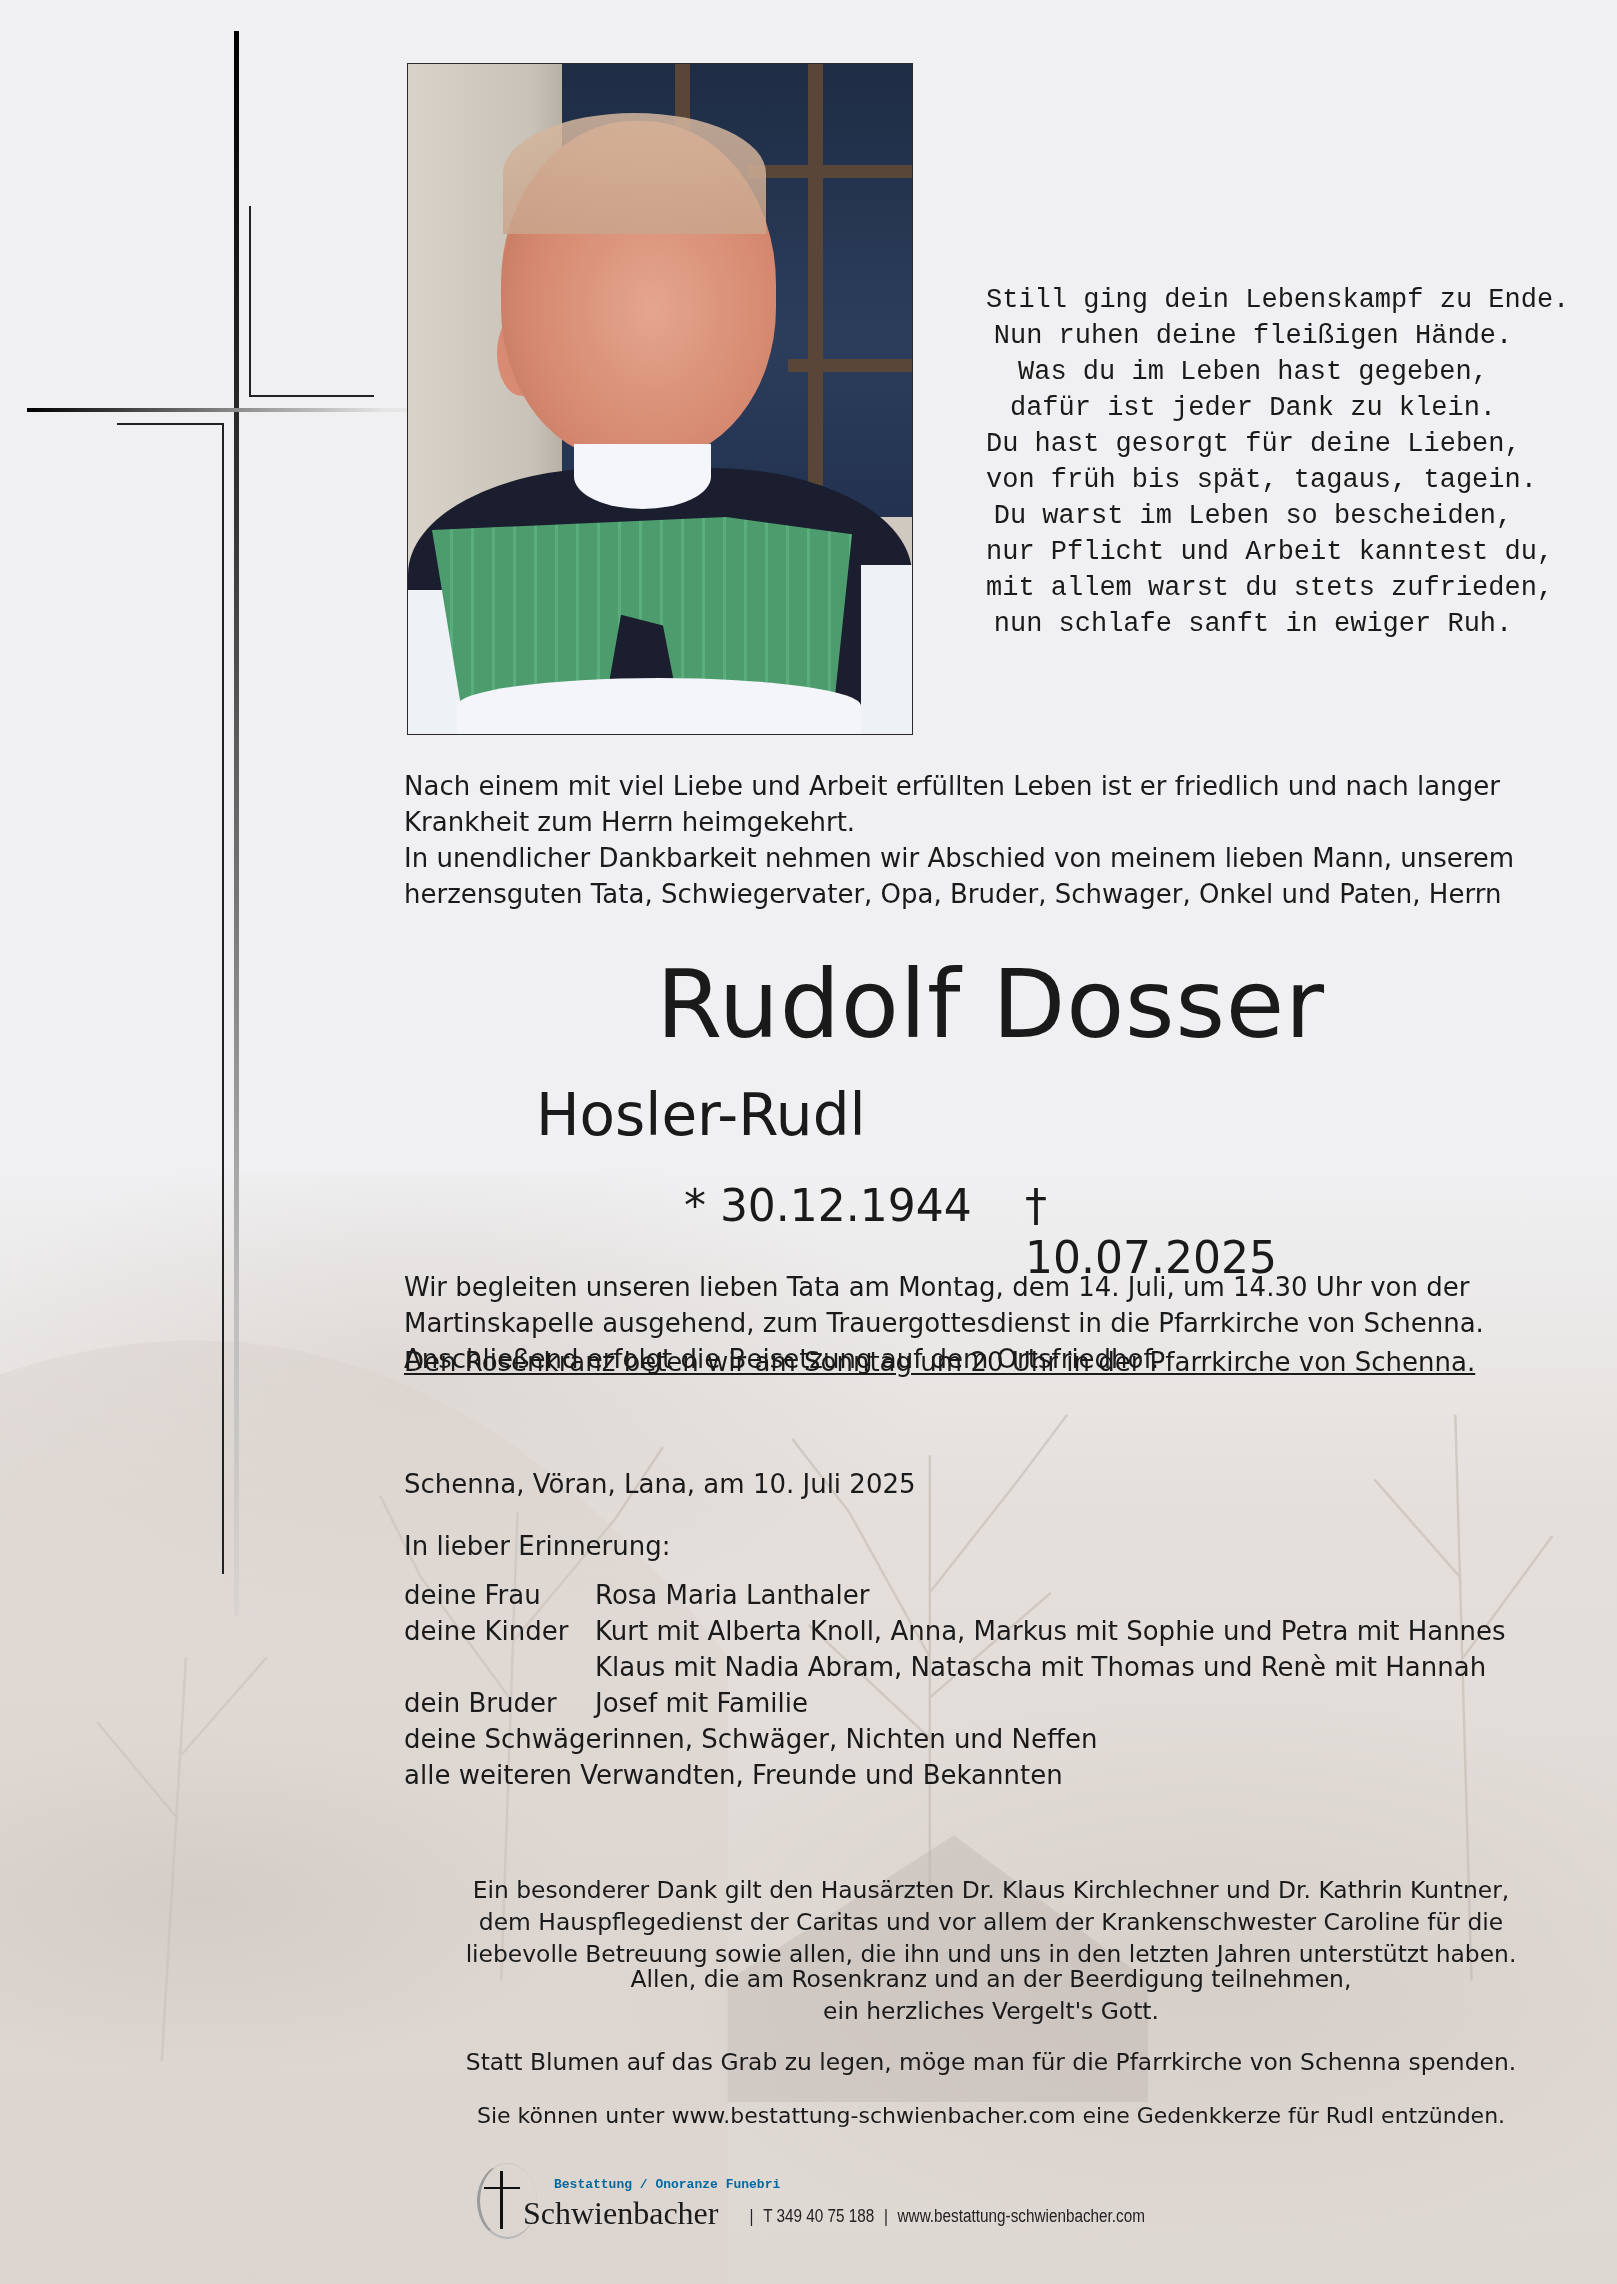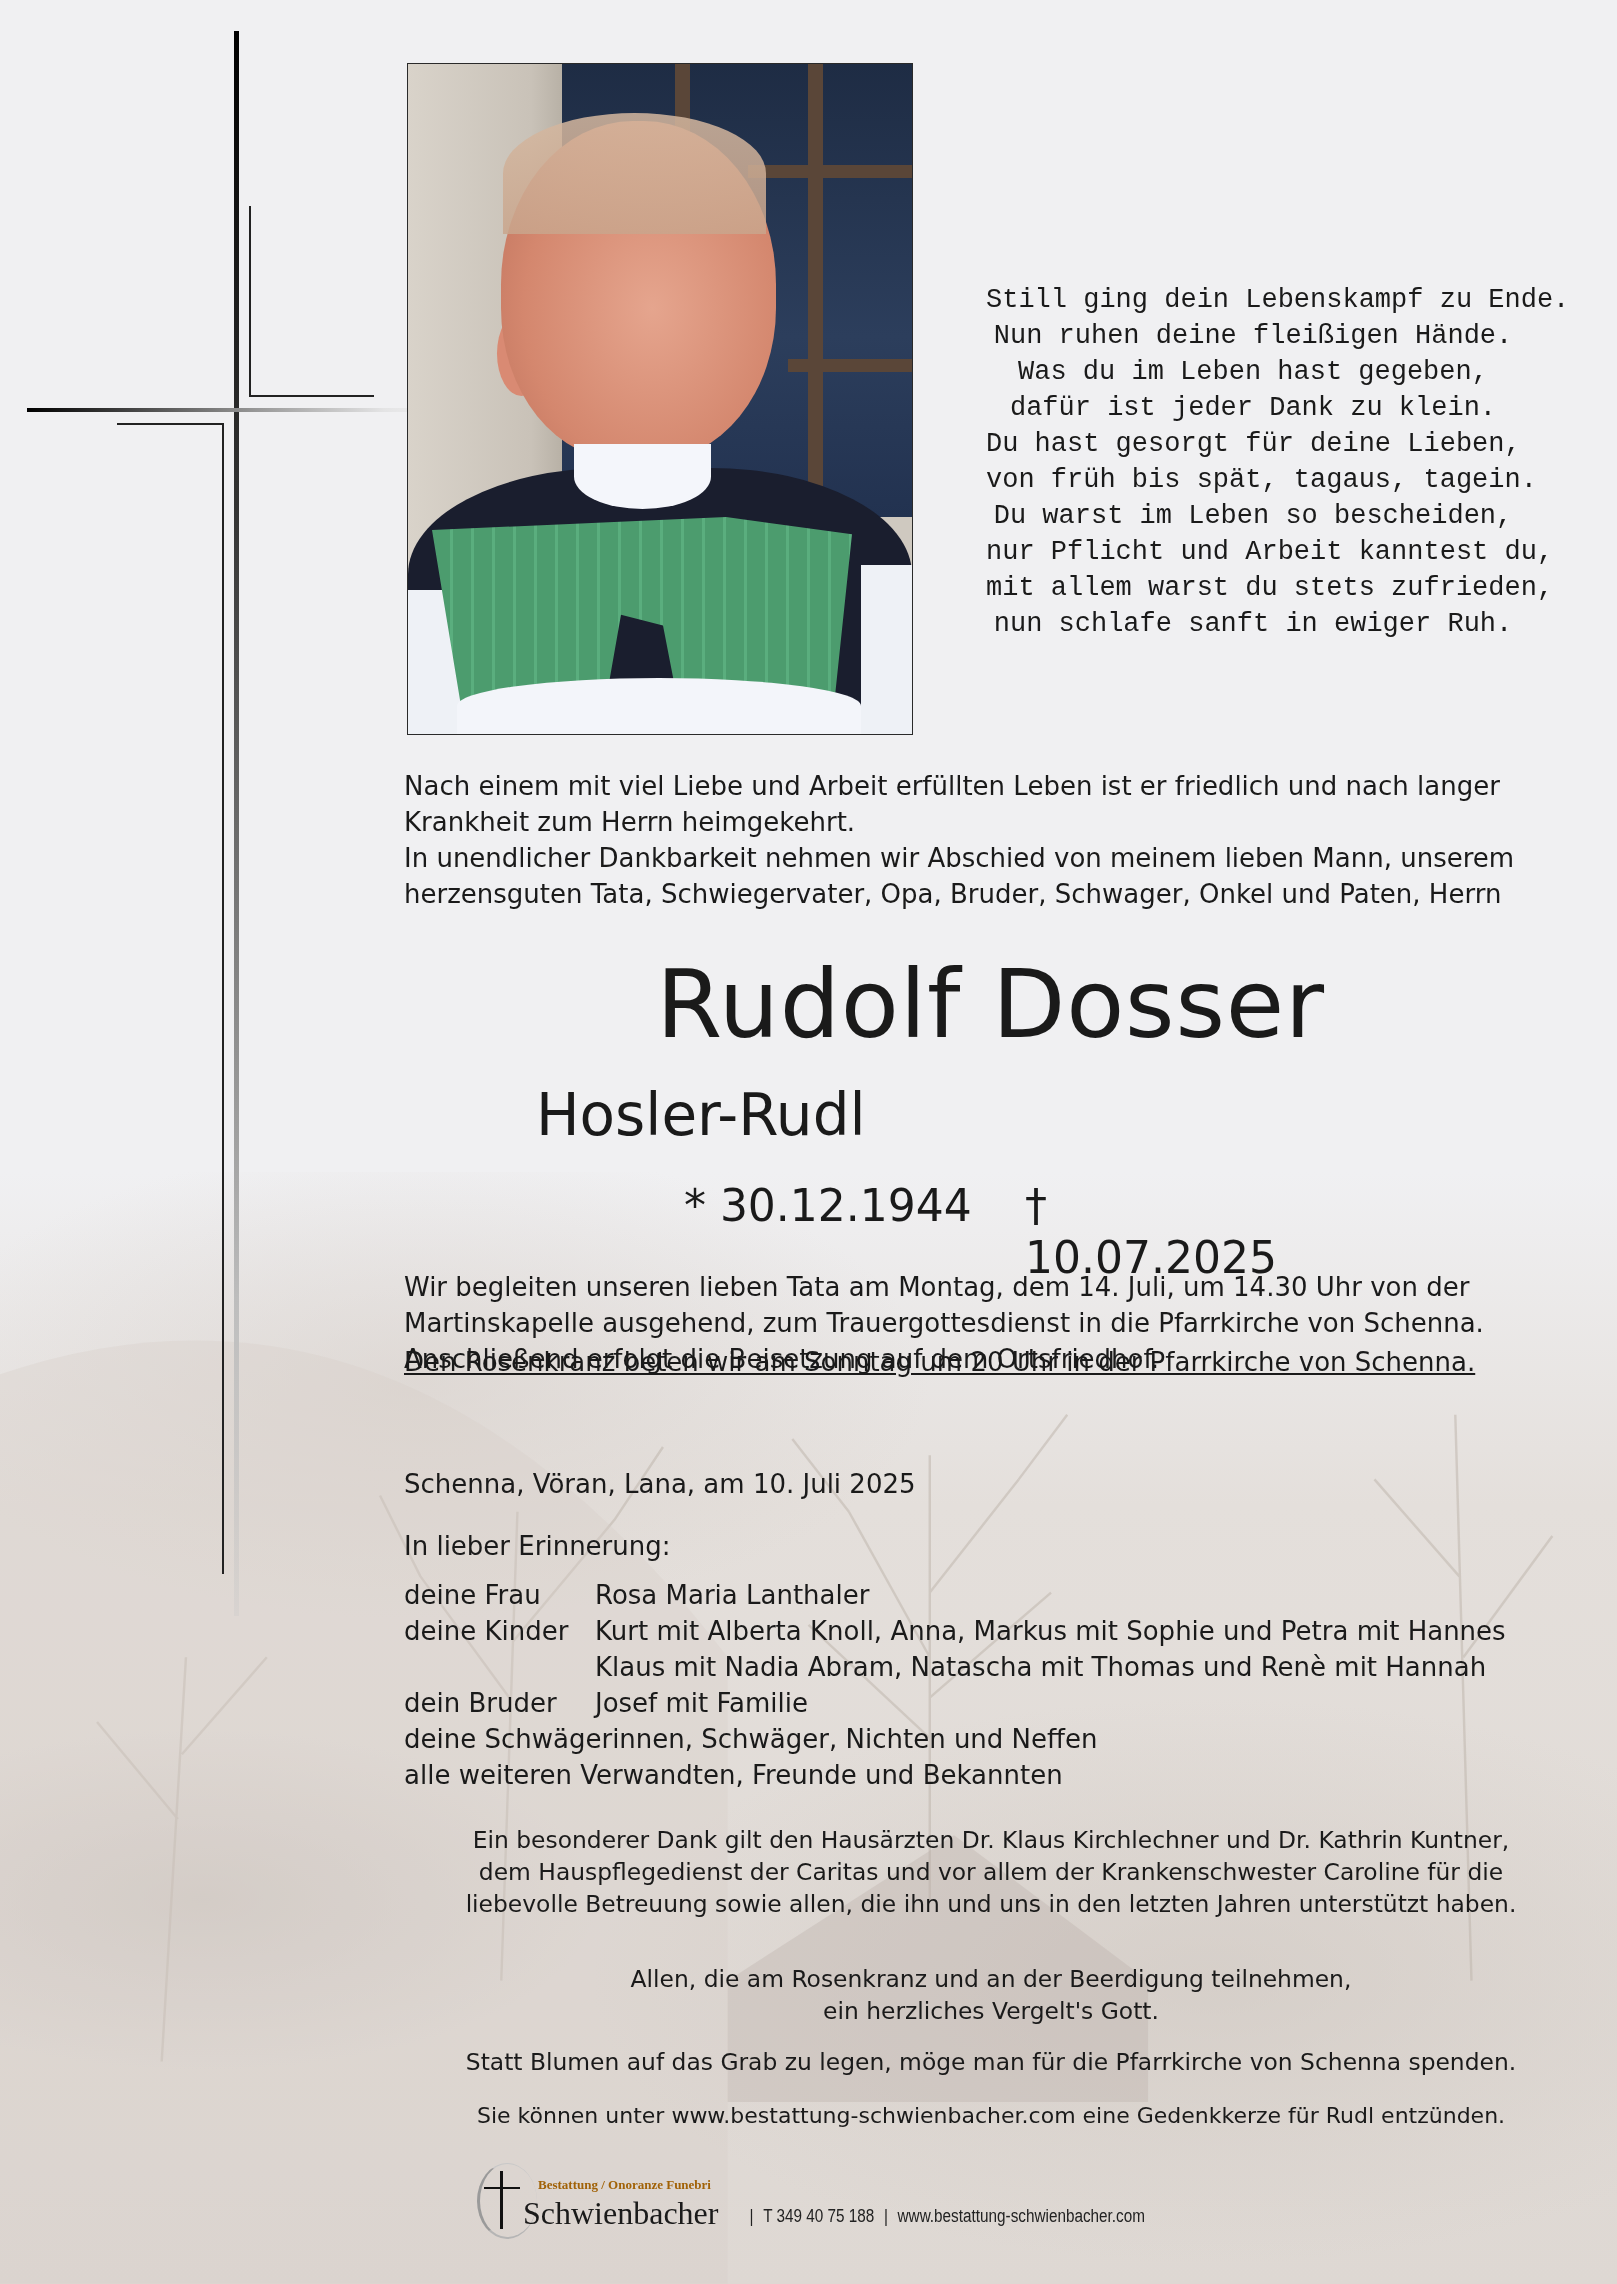--- a/index.html
+++ b/index.html
@@ -88,36 +88,36 @@
   .funeral { top: 1269px; white-space: pre; }
   .rosary { top: 1344px; text-decoration: underline; }
   .place-date { top: 1466px; }
   .memory-label { top: 1528px; }
   .family { position: absolute; left: 404px; top: 1577px; width: 1124px; font-size: 26px; line-height: 36px; }
   .family-row { display: flex; }
   .family-row .rel { width: 191px; flex: none; }
   .family-row .names { flex: 1; }
   .family-full { display: block; }
   .thanks {
-    position: absolute; left: 437px; top: 1824px; width: 1108px; text-align: center;
+    position: absolute; left: 437px; top: 1874px; width: 1108px; text-align: center;
     font-size: 23.4px; line-height: 32px; white-space: pre;
   }
   .thanks2 { top: 1963px; }
   .thanks3 { top: 2046px; }
   .candle { top: 2100px; font-size: 22px; }
 
   
   .footer { position: absolute; left: 473px; top: 2159px; width: 728px; height: 81px; }
   .logo-arc { position: absolute; left: 4px; top: 4px; width: 57px; height: 73px;
     border-radius: 50%; border-left: 3.2px solid #9a9a9a; border-top: 1.6px solid #c8c8c8; border-bottom: 2.4px solid #b5b5b5;
     border-right: 0; }
   .logo-cross-v { position: absolute; left: 27px; top: 12px; width: 3.2px; height: 58px; background: #111; }
   .logo-cross-h { position: absolute; left: 11.3px; top: 27.5px; width: 36px; height: 2.4px; background: #111; }
-  .logo-sub { position: absolute; left: 65px; top: 18px; font-family: Liberation Serif, serif;
-    font-weight: bold; font-size: 13px; line-height: 16px; color: #a16207; white-space: nowrap; }
+  .logo-sub { position: absolute; left: 81px; top: 18px; font-family: Liberation Mono, monospace;
+    font-weight: bold; font-size: 13px; line-height: 16px; color: #0369a1; white-space: nowrap; }
   .logo-name { position: absolute; left: 50px; top: 36px; font-family: "Liberation Serif", "DejaVu Serif", serif;
     font-size: 32px; line-height: 37px; color: #1a1a1a; white-space: nowrap; }
   .contact { position: absolute; left: 267px; top: 45px; font-family: "Liberation Sans", sans-serif;
     font-size: 18px; line-height: 24px; color: #222; white-space: nowrap; transform: scaleX(0.85); transform-origin: left; }
   .contact .sep { margin: 0 11.3px; }
 </style>
 </head>
 <body>
 
 <div class="bg-landscape">

